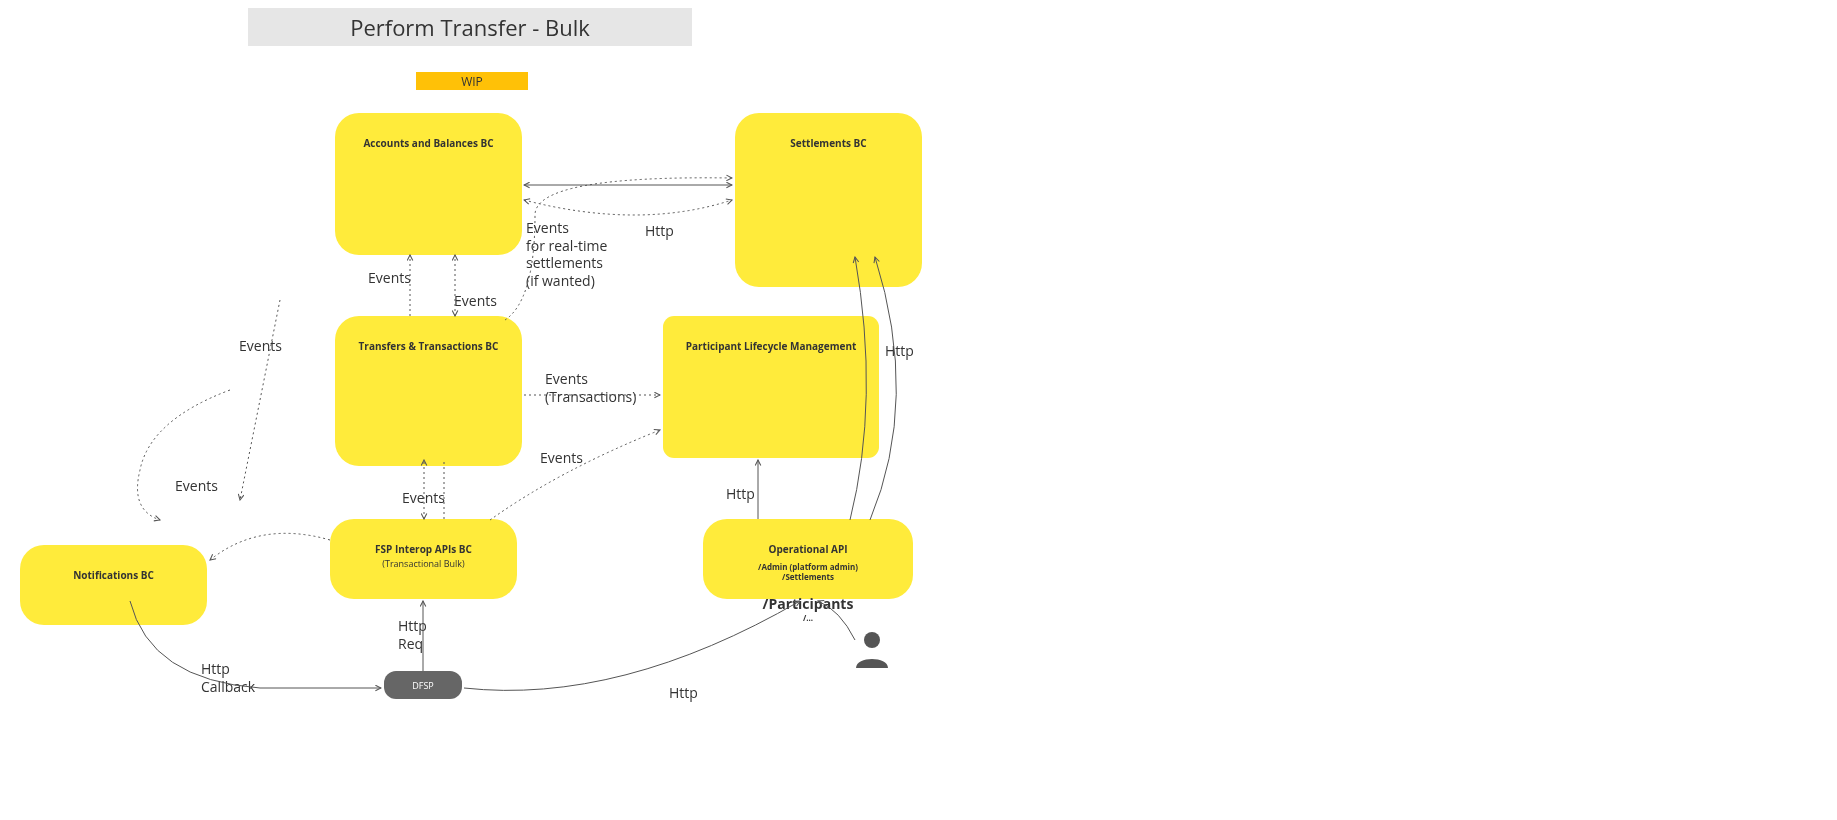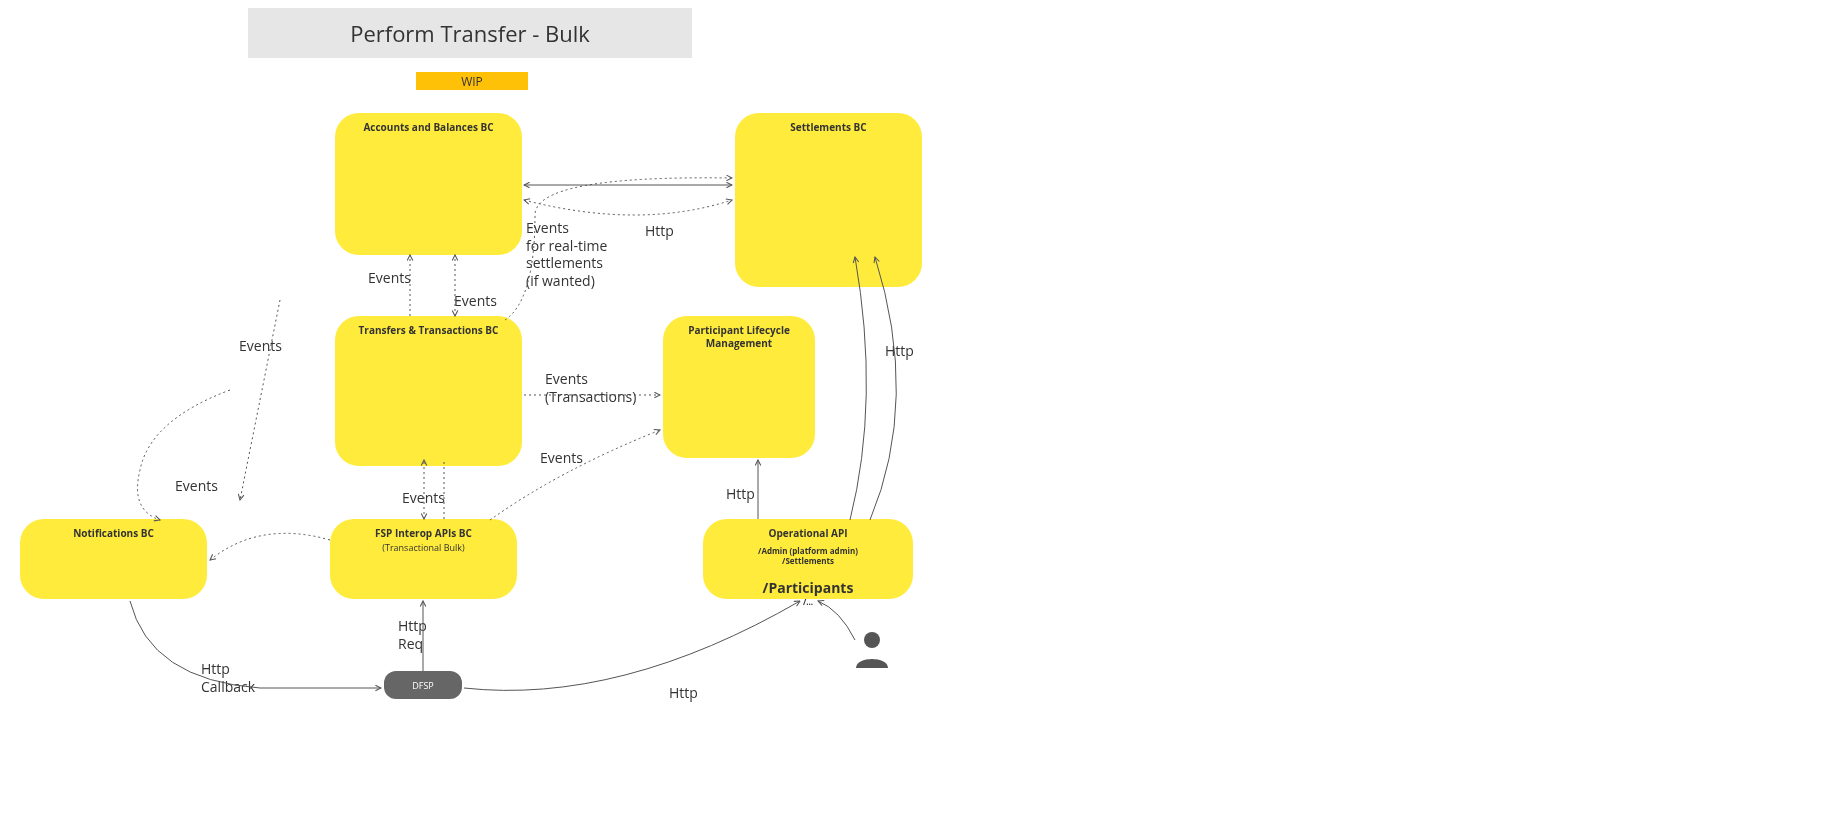--- a/index.html
+++ b/index.html
@@ -9,21 +9,21 @@
     position: relative;
     width: 1837px;
     height: 820px;
     overflow: hidden;
   }
   .title-bar {
     position: absolute;
     left: 248px;
     top: 8px;
     width: 444px;
-    height: 50px;
+    height: 38px;
     background: #e6e6e6;
     display: flex;
     align-items: center;
     justify-content: center;
     font-size: 22px;
     color: #333;
     font-weight: 400;
   }
   .wip-badge {
     position: absolute;
@@ -39,21 +39,21 @@
     color: #333;
     font-weight: 400;
   }
   .node {
     position: absolute;
     background: #ffeb3b;
     border-radius: 24px;
     display: flex;
     flex-direction: column;
     align-items: center;
-    padding-top: 8px;
+    padding-top: 24px;
     text-align: center;
   }
   .node-title {
     font-size: 10px;
     font-weight: 700;
     color: #333;
     line-height: 1.3;
   }
   .node-sub {
     font-size: 9px;
@@ -101,25 +101,25 @@
 </div>
 
 <div class="node" style="left:735px; top:113px; width:187px; height:174px;">
   <div class="node-title">Settlements BC</div>
 </div>
 
 <div class="node" style="left:335px; top:316px; width:187px; height:150px;">
   <div class="node-title">Transfers &amp; Transactions BC</div>
 </div>
 
-<div class="node" style="left:663px; top:316px; width:152px; height:142px;">
+<div class="node" style="left:663px; top:316px; width:216px; height:142px;border-radius:11px;">
   <div class="node-title">Participant Lifecycle Management</div>
 </div>
 
-<div class="node" style="left:20px; top:519px; width:187px; height:80px;">
+<div class="node" style="left:20px; top:545px; width:187px; height:80px;">
   <div class="node-title">Notifications BC</div>
 </div>
 
 <div class="node" style="left:330px; top:519px; width:187px; height:80px;">
   <div class="node-title">FSP Interop APIs BC</div>
   <div class="node-sub">(Transactional Bulk)</div>
 </div>
 
 <div class="node" style="left:703px; top:519px; width:210px; height:80px;">
   <div class="node-title">Operational API</div>

